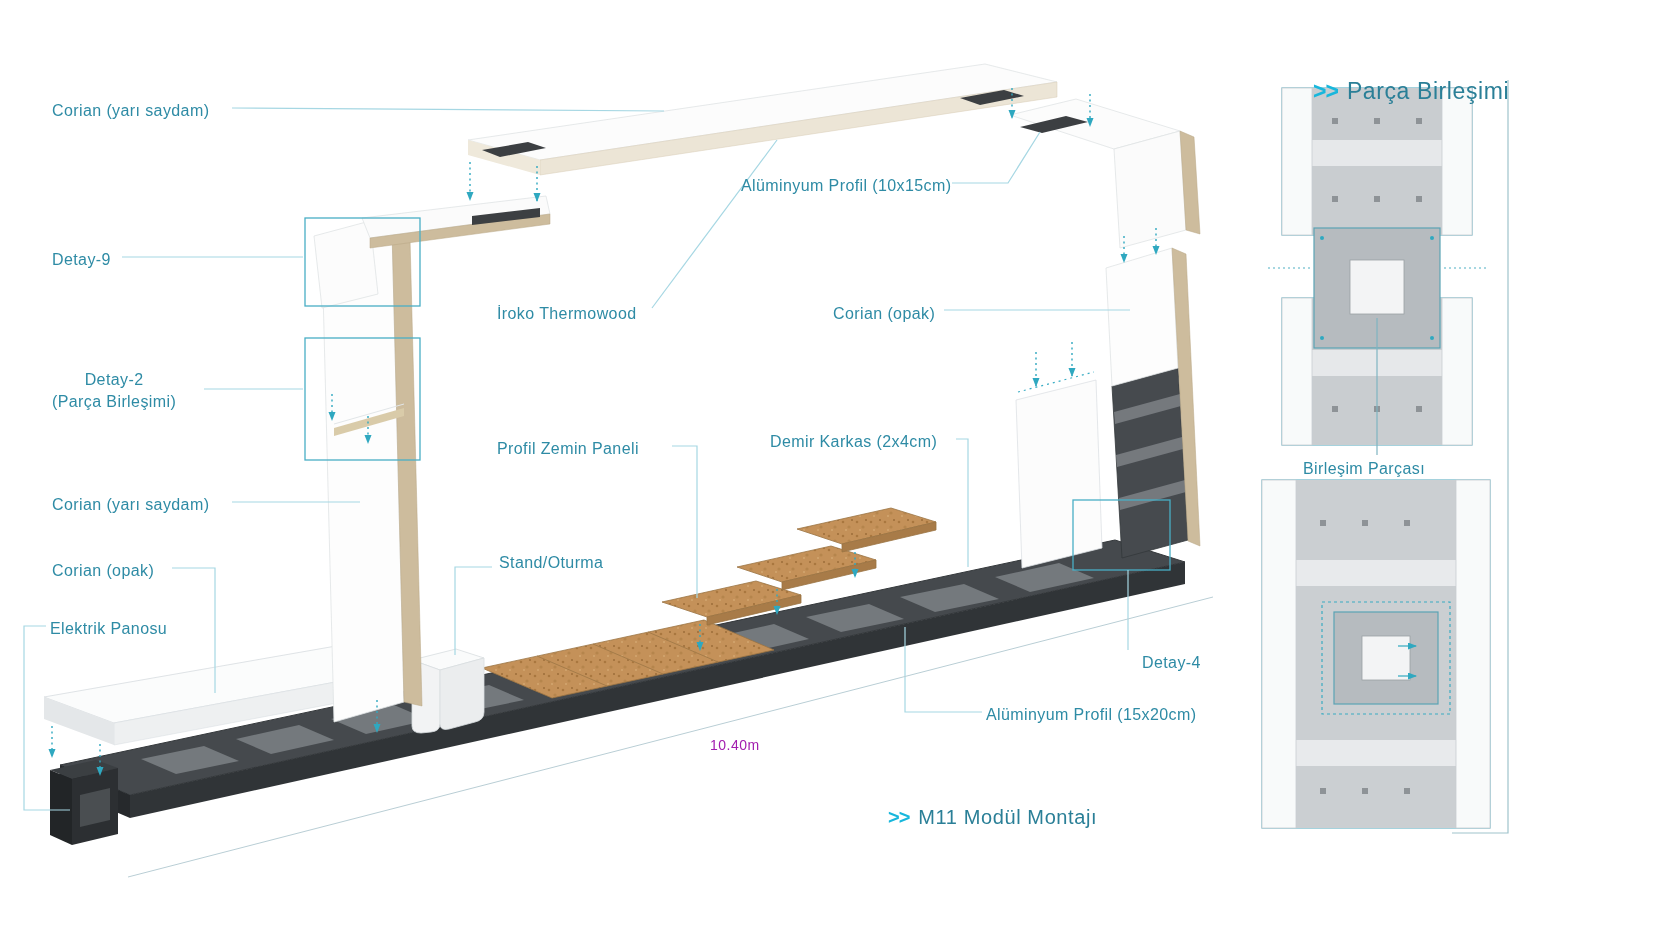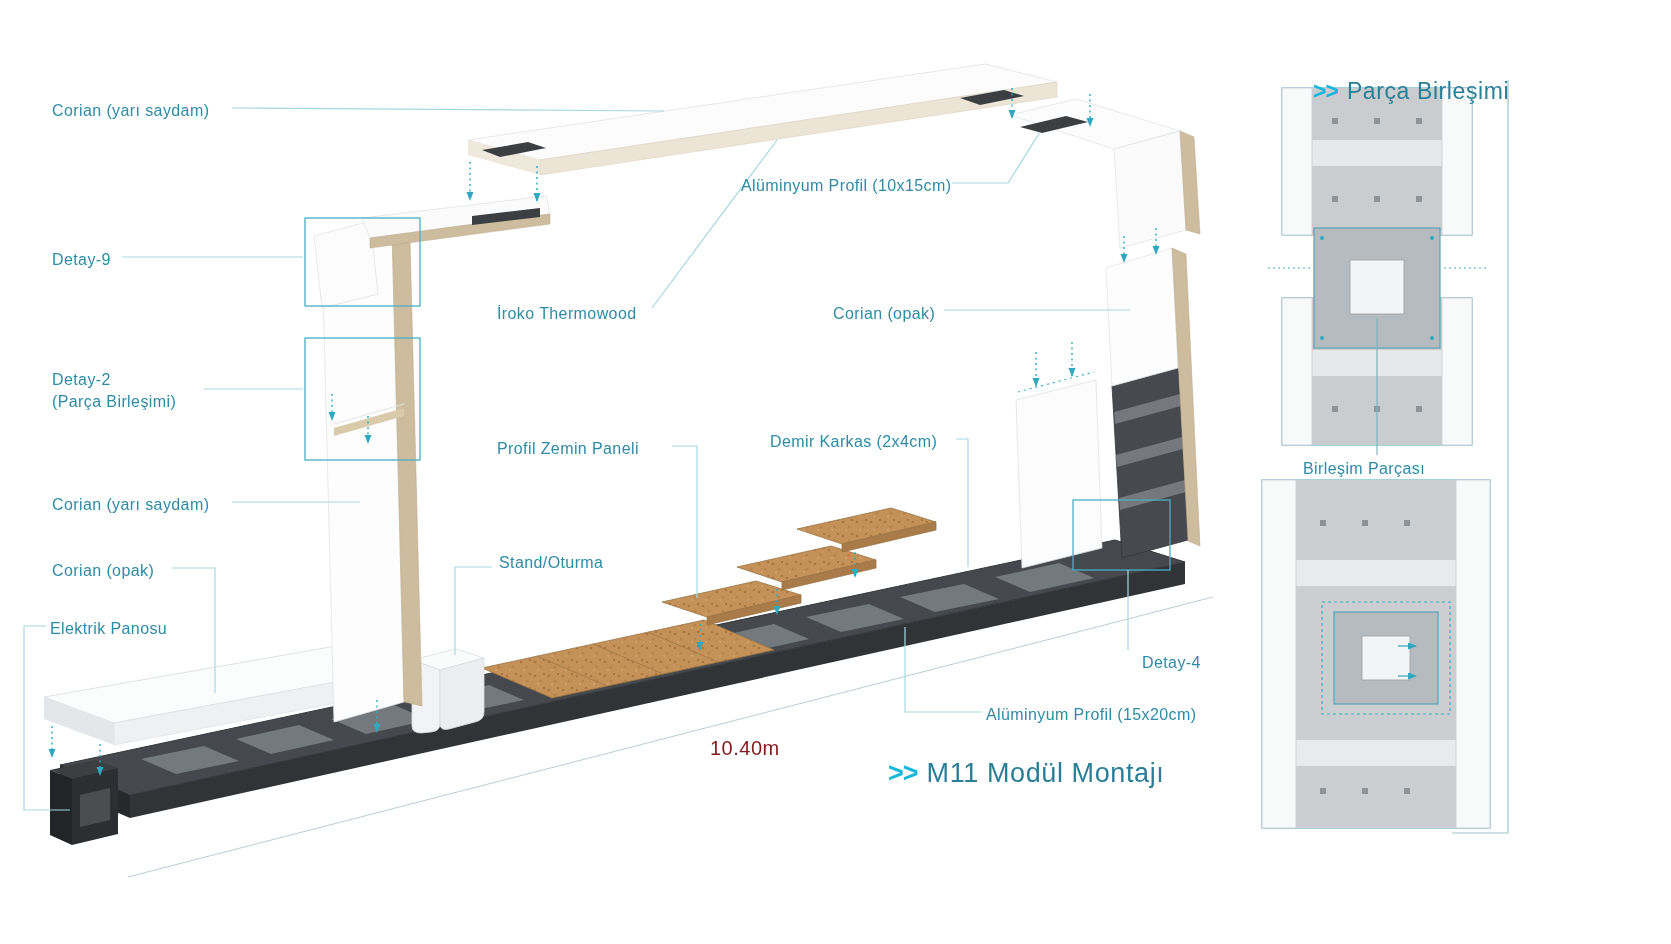--- a/index.html
+++ b/index.html
@@ -1,25 +1,25 @@
 <!DOCTYPE html>
 <html><head>
 <meta charset="utf-8">
 <style>
   html,body{margin:0;padding:0;background:#ffffff;}
   .stage{position:relative;width:1671px;height:944px;background:#ffffff;overflow:hidden;
          font-family:"Liberation Sans",sans-serif;}
   .stage svg{position:absolute;left:0;top:0;}
-  .lbl{position:absolute;font-size:16px;color:#2e8ba5;letter-spacing:.4px;white-space:nowrap;line-height:22px;}
-  .dim{position:absolute;font-size:20px;color:#7f1d1d;letter-spacing:.5px;white-space:nowrap;}
+  .lbl{position:absolute;font-size:16px;color:#2e8ba5;letter-spacing:.4px;white-space:nowrap;line-height:22px;text-align:center;}
+  .dim{position:absolute;font-size:14px;color:#a21caf;letter-spacing:.5px;white-space:nowrap;}
   .hdr{position:absolute;white-space:nowrap;}
   .hdr .chev{color:#18b7dc;font-weight:bold;letter-spacing:-1px;margin-right:9px;}
   .hdr .t{color:#2a7f97;letter-spacing:.6px;}
   .hdr-right{font-size:23px;margin-top:36px;}
-  .hdr-m11{font-size:27px;}
+  .hdr-m11{font-size:20px;margin-top:48px;}
   .note{position:absolute;font-size:12.5px;font-weight:bold;color:#2e8ba5;line-height:1.45;
         text-align:center;letter-spacing:.2px;}
 </style>
 </head>
 <body>
 
 <div class="stage">
 
 <svg width="1671" height="944" viewBox="0 0 1671 944">
   <defs>

